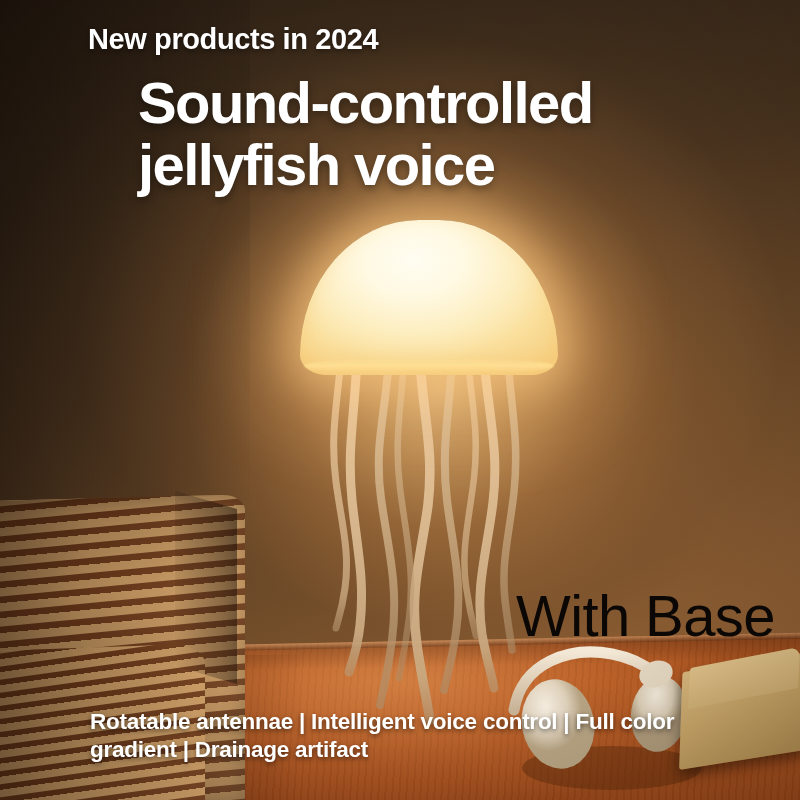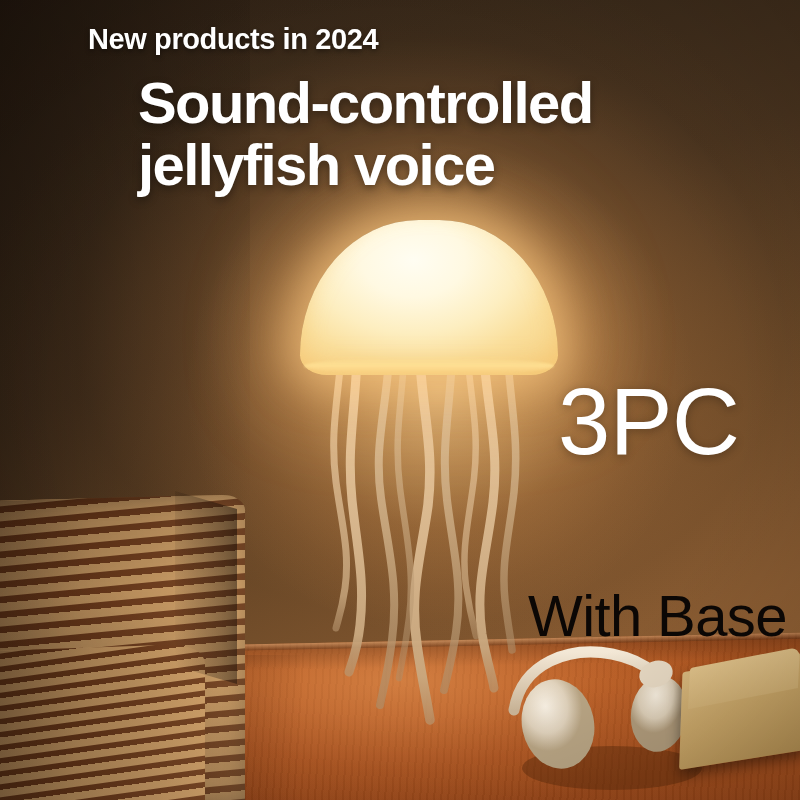--- a/index.html
+++ b/index.html
@@ -221,21 +221,20 @@
     white-space: nowrap;
   }
   .with-base {
     position: absolute;
     left: 516px; top: 582px;
     font-size: 58px;
     font-weight: 300;
     color: #0b0705;
     letter-spacing: -0.6px;
     white-space: nowrap;
-    margin-left: 12px;
   }
   .features {
     position: absolute;
     left: 90px; top: 708px;
     width: 660px;
     font-size: 22.5px;
     font-weight: bold;
     color: #ffffff;
     line-height: 1.23;
     letter-spacing: -0.25px;
@@ -323,18 +322,18 @@
   <div class="notebook"></div>
   <div class="notebook-page"></div>
 
   <div class="wall-vignette"></div>
 
   <div class="eyebrow">New products in 2024</div>
 
   <div class="headline">Sound-controlled
 jellyfish voice</div>
 
-  <div class="badge-3pc">3PC</div>
 
   <div class="with-base">With Base</div>
 
+  <div class="features">Rotatable antennae | Intelligent voice control | Full color gradient | Drainage artifact</div>
 
 </div>
 
 </body></html>

